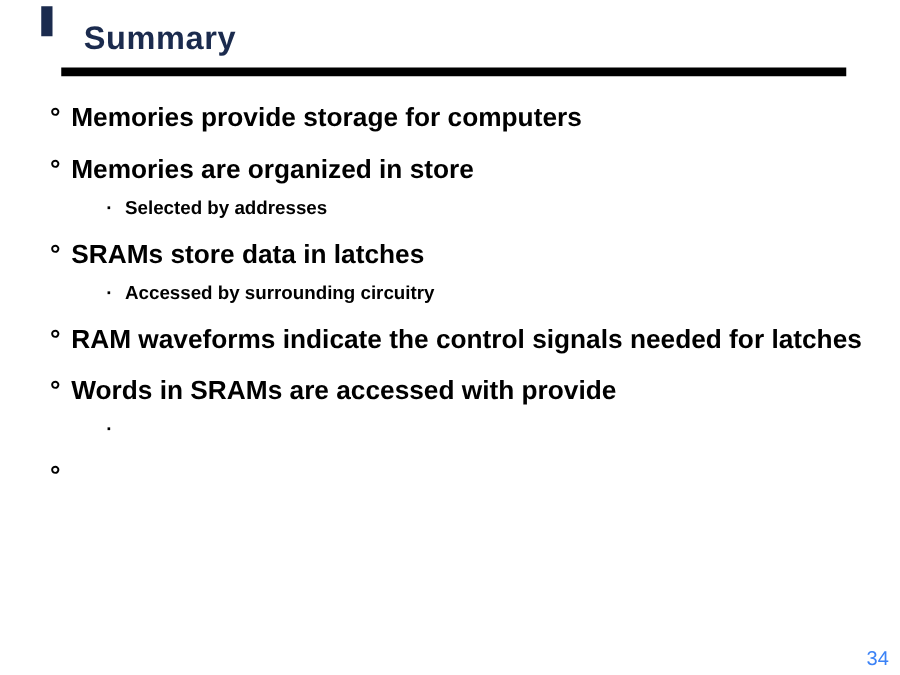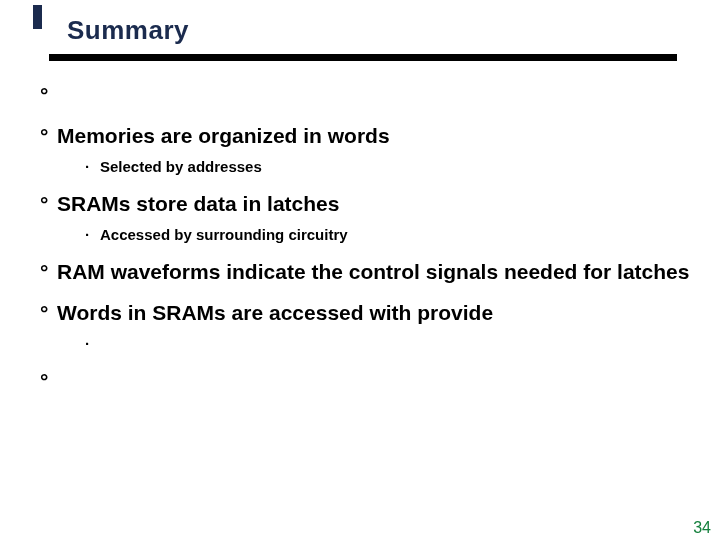--- a/index.html
+++ b/index.html
@@ -82,37 +82,38 @@
     font-size: 15px;
     line-height: 15px;
   }
   .btext { max-width: 648px; }
   .page-number {
     position: absolute;
     right: 9px;
     bottom: 3px;
     font-size: 16px;
     line-height: 18px;
-    color: #15803d;
+    color: #3b82f6;
   }
 </style>
 </head>
 <body>
 
 <div class="slide">
   <div class="accent-bar"></div>
   <div class="slide-title">Summary</div>
   <div class="title-rule"></div>
   <div class="content">
       <div class="lvl1">
         <span class="marker">°</span>
+        <span class="btext">Memories provide storage for computers</span>
       </div>
       <div class="lvl1">
         <span class="marker">°</span>
-        <span class="btext">Memories are organized in words</span>
+        <span class="btext">Memories are organized in store</span>
       </div>
       <div class="lvl2">
         <span class="marker">·</span>
         <span class="btext">Selected by addresses</span>
       </div>
       <div class="lvl1">
         <span class="marker">°</span>
         <span class="btext">SRAMs store data in latches</span>
       </div>
       <div class="lvl2">

